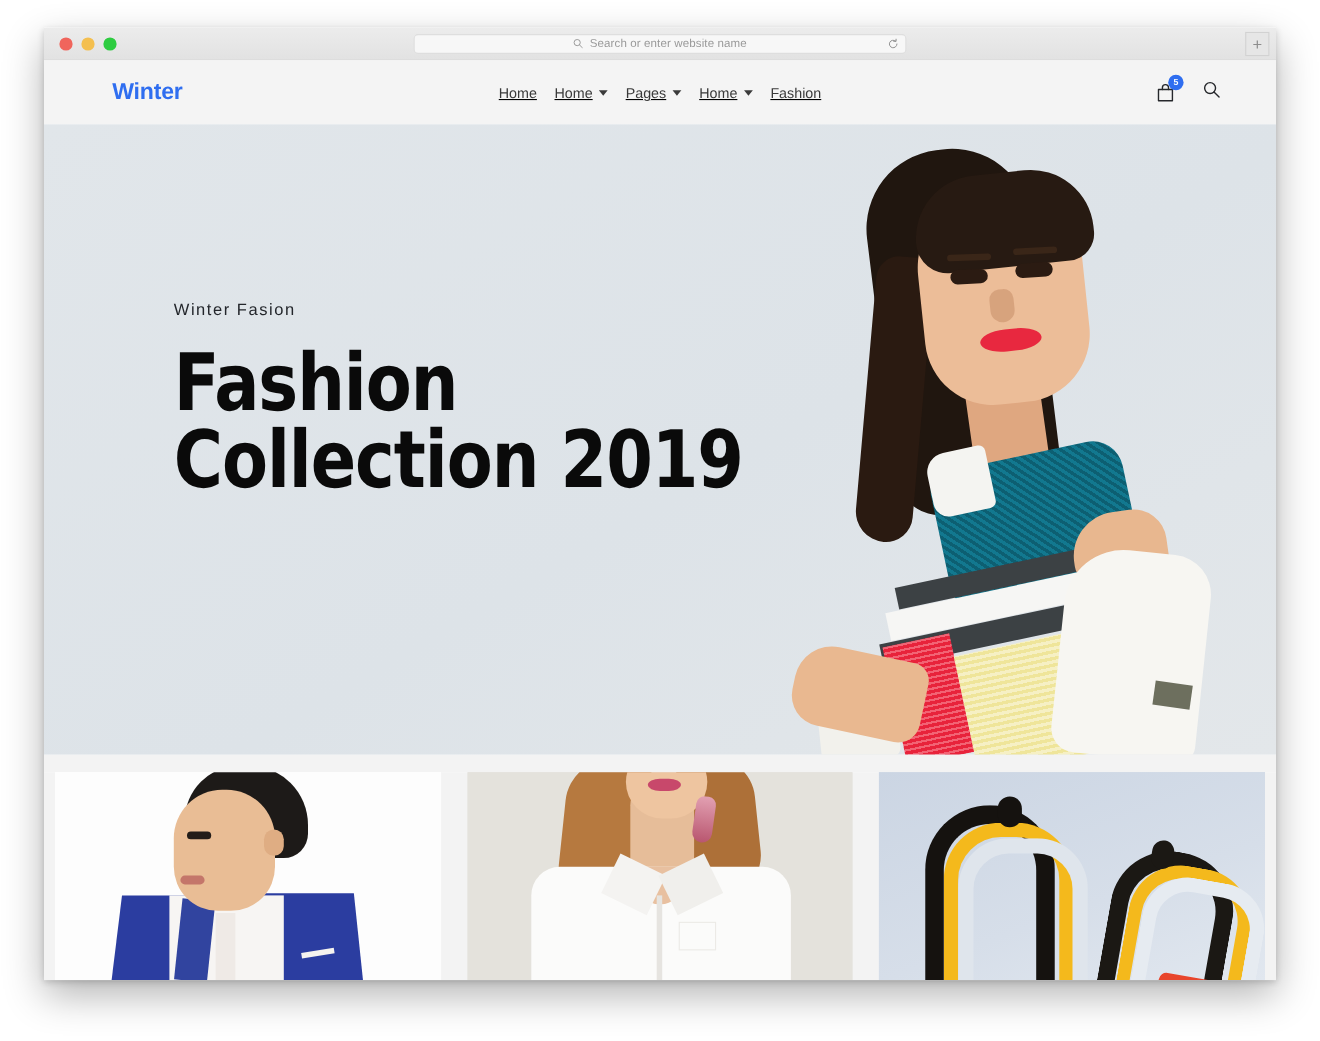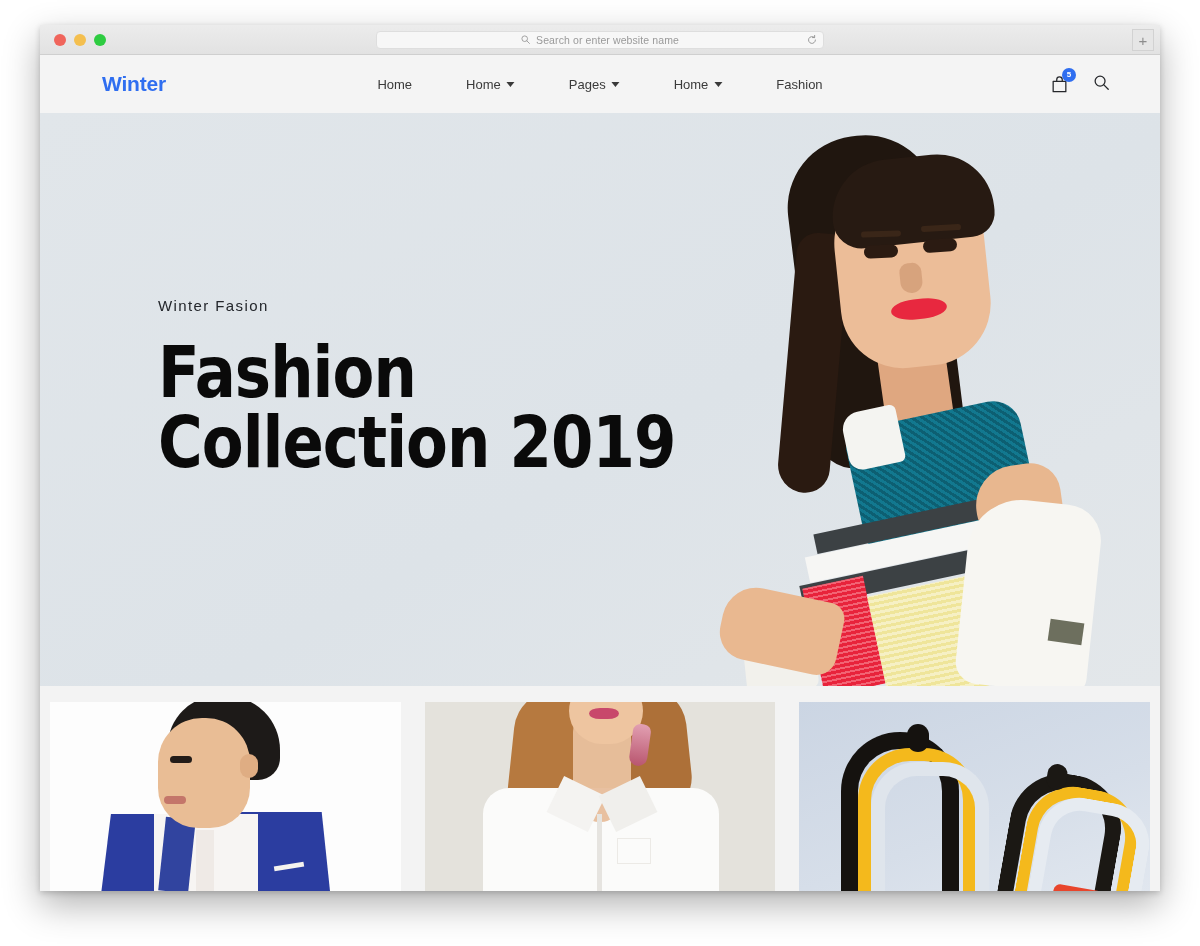--- a/index.html
+++ b/index.html
@@ -124,21 +124,22 @@
     font-weight: bold;
     color: #2f6ef0;
     letter-spacing: -0.2px;
   }
   #main-nav {
     position: absolute;
     left: 50%;
     transform: translateX(-50%);
     display: flex;
     align-items: center;
-    gap: 54px;
+    gap: 16px;
+    text-decoration: underline;
   }
   .nav-item {
     display: flex;
     align-items: center;
     gap: 6px;
     font-size: 13px;
     color: #3a3a3a;
     white-space: nowrap;
   }
   .caret-down {
@@ -187,21 +188,20 @@
     position: absolute;
     left: 118px;
     top: 160px;
     width: 560px;
   }
   #hero-eyebrow {
     font-size: 15px;
     letter-spacing: 1.4px;
     color: #23262b;
     margin-bottom: 24px;
-    margin-top: 24px;
   }
   #hero-title {
     font-family: "Liberation Sans Narrow", "DejaVu Sans Condensed", "Liberation Sans", sans-serif;
     font-size: 72px;
     font-weight: bold;
     line-height: 0.97;
     color: #0a0a0a;
     letter-spacing: -1px;
     transform: scaleX(0.94);
     transform-origin: left center;

